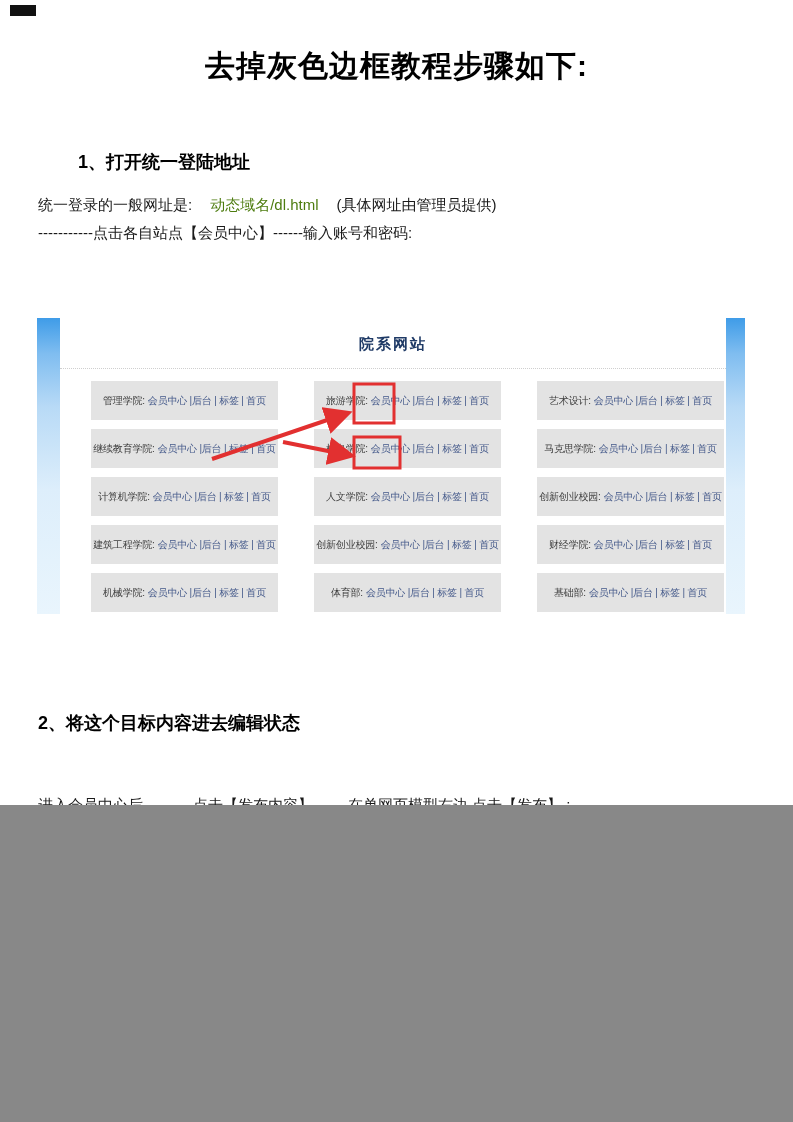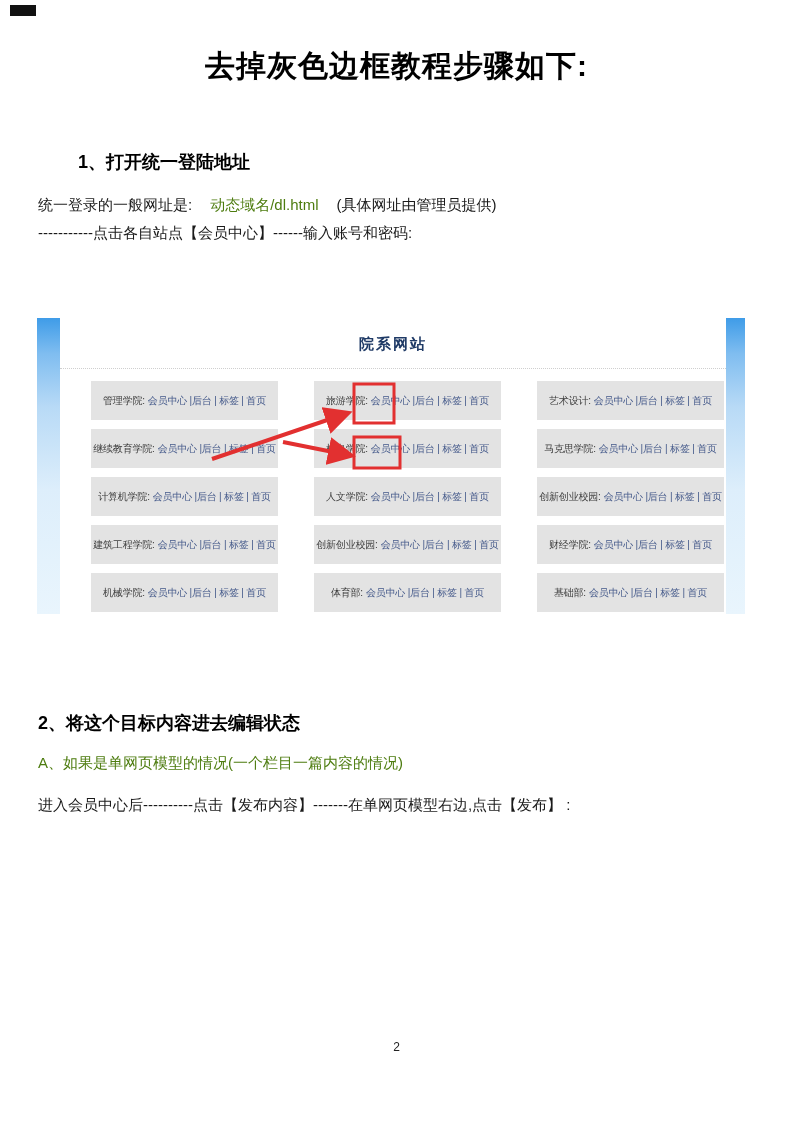--- a/index.html
+++ b/index.html
@@ -1,17 +1,17 @@
 <!DOCTYPE html>
 <html><head>
 <meta charset="utf-8">
 <style>
   html,body{margin:0;padding:0;background:#888;}
   .doc{
-    position:relative;width:793px;height:1122px;background:#ffffff;
+    position:relative;width:793px;height:805px;background:#ffffff;
     margin:0 auto;overflow:hidden;
     font-family:"Liberation Sans","DejaVu Sans",sans-serif;color:#1a1a1a;
   }
   .corner-mark{position:absolute;left:10px;top:5px;width:26px;height:11px;background:#111;}
   .page-title{
     position:absolute;left:0;top:46px;width:100%;text-align:center;
     font-size:30px;font-weight:900;color:#000;letter-spacing:1px;
   }
   .h2{position:absolute;left:38px;font-size:18px;font-weight:bold;color:#000;}
   .s1-heading{top:150px;margin-left:40px;}
@@ -142,17 +142,16 @@
       <g id="anno-g">
           <rect x="317" y="66" width="40" height="39" fill="none" stroke="#e23030" stroke-width="3"></rect>
           <rect x="317" y="119" width="46" height="31" fill="none" stroke="#e23030" stroke-width="3"></rect>
           <line x1="175" y1="141" x2="308" y2="96" stroke="#e23030" stroke-width="4" marker-end="url(#ah)"></line>
           <line x1="246" y1="124" x2="311" y2="137" stroke="#e23030" stroke-width="4" marker-end="url(#ah)"></line>
         </g>
     </svg>
   </div>
 
   <div class="h2 s2-heading">2、将这个目标内容进去编辑状态</div>
-  <div class="para blue s2-sub">A、如果是单网页模型的情况(一个栏目一篇内容的情况)</div>
   <div class="para s2-body">进入会员中心后----------点击【发布内容】-------在单网页模型右边,点击【发布】 :</div>
 
   <div class="page-number">2</div>
 </div>
 
 </body></html>

